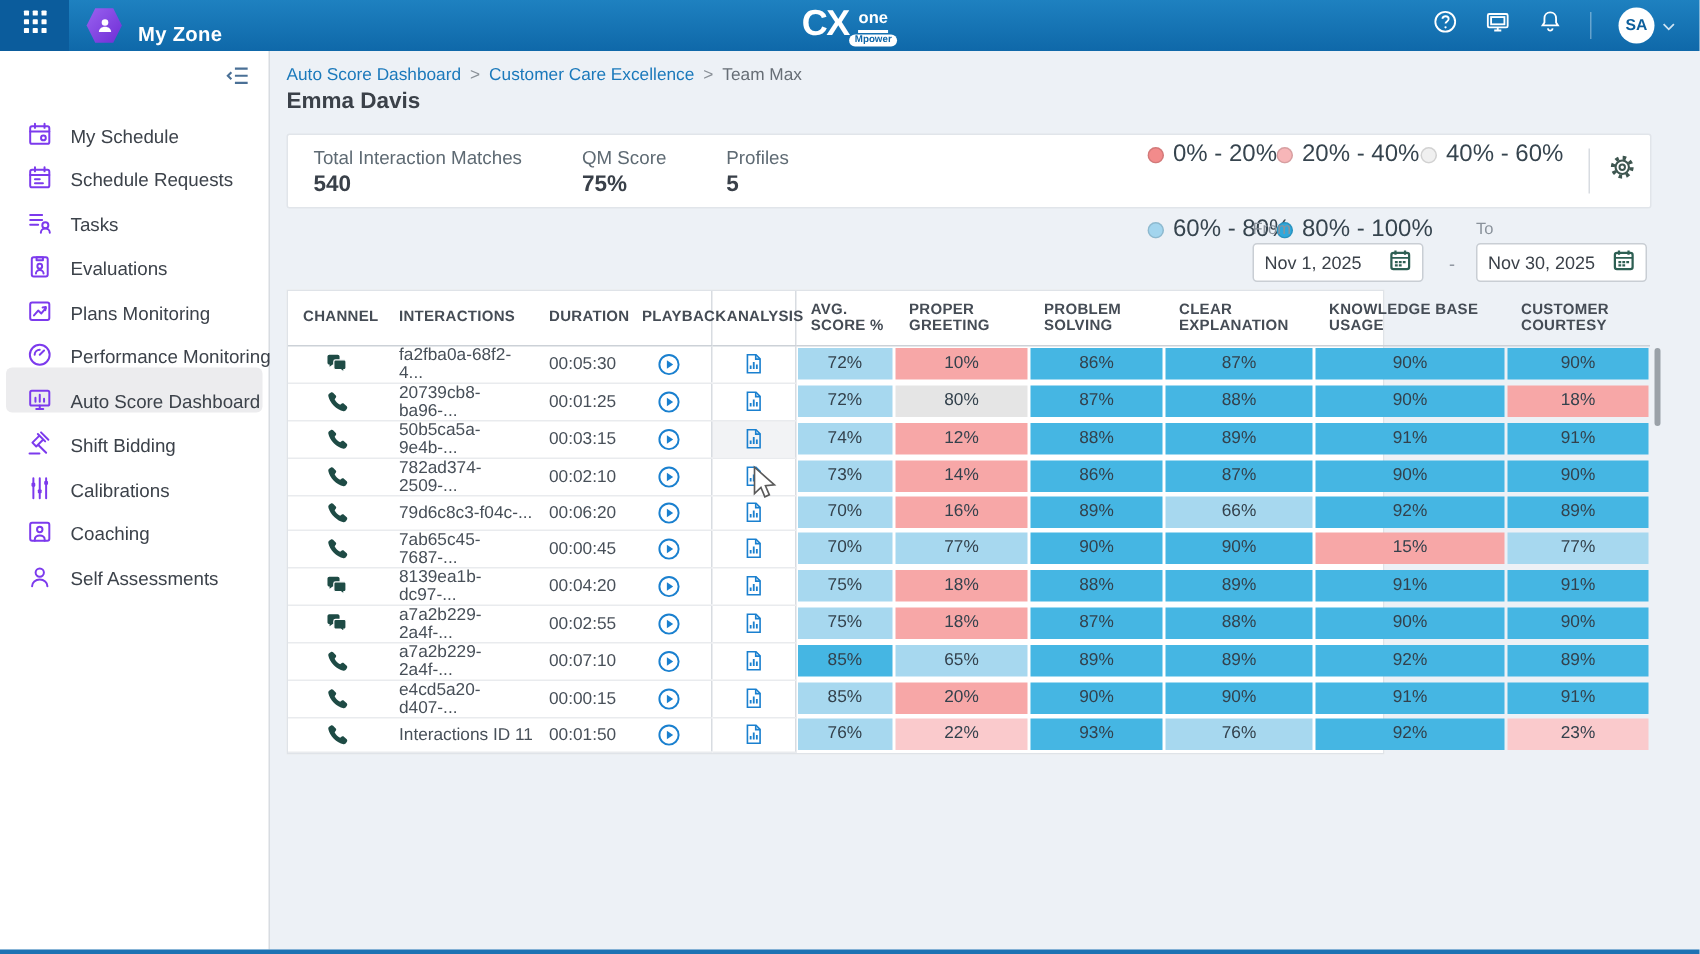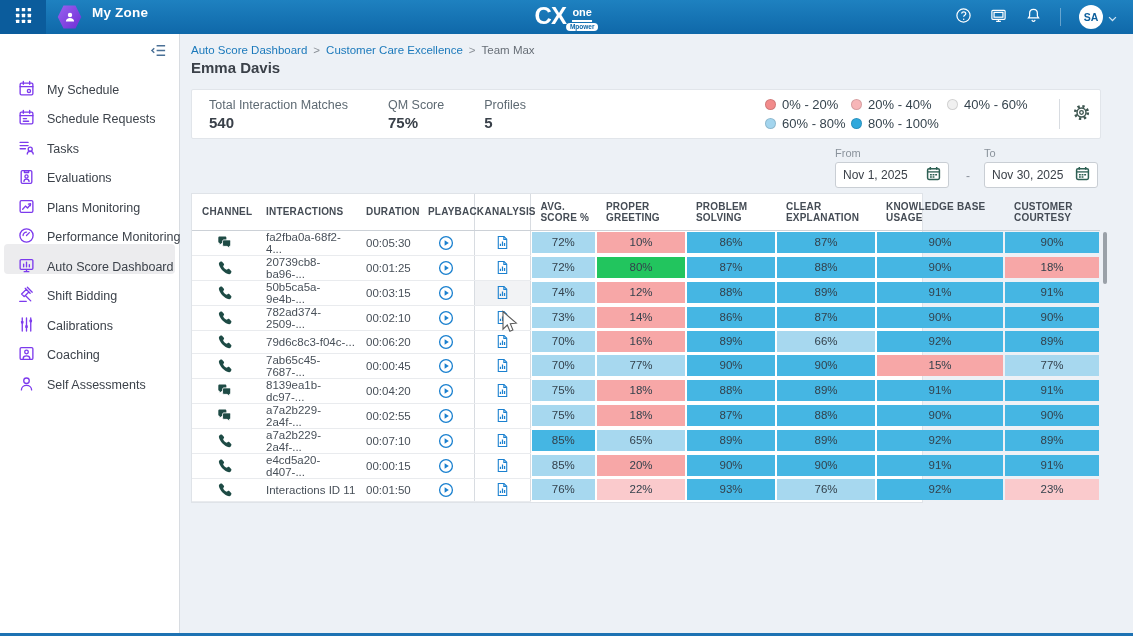--- a/index.html
+++ b/index.html
@@ -2,21 +2,21 @@
 <html><head>
 <meta charset="utf-8">
 <style>
   * { box-sizing: border-box; margin: 0; padding: 0; }
   html,body { width:1133px; height:636px; overflow:hidden; font-family:"Liberation Sans", sans-serif; background:#edf1f6; }
 
   
   .topbar { position:absolute; left:0; top:0; width:1133px; height:34px;
     background:linear-gradient(180deg,#1e81c0 0%,#0f68a9 100%); display:flex; align-items:center; z-index:5; }
   .grid-btn { width:46px; height:34px; background:#0b5c9c; display:flex; align-items:center; justify-content:center; cursor:pointer; }
-  .brand { display:flex; align-items:flex-start; margin-left:11px; }
+  .brand { display:flex; align-items:flex-end; margin-left:11px; }
   .hex { width:25px; height:25px; clip-path:polygon(26% 4%,74% 4%,97% 50%,74% 96%,26% 96%,3% 50%);
     background:linear-gradient(135deg,#9a63f0,#6d2bd4); display:flex; align-items:center; justify-content:center; }
   .appname { color:#fff; font-size:13.5px; font-weight:bold; margin-left:10px; letter-spacing:.2px; }
   .logo { position:absolute; left:50%; top:4px; transform:translateX(-50%); color:#fff; display:flex; align-items:flex-start; }
   .logo .cx { font-size:24px; font-weight:bold; letter-spacing:-1px; line-height:24px; }
   .one-wrap { display:flex; flex-direction:column; align-items:center; margin-top:2px; }
   .logo .one { font-size:11px; font-weight:bold; border-bottom:2px solid #fff; line-height:13px; padding-bottom:1px; }
   .logo .badge { margin-top:1px; background:#fff; color:#0f68a9; font-size:6.5px; font-weight:bold; border-radius:6px; padding:0 4px; line-height:8px; }
   .top-actions { margin-left:auto; display:flex; align-items:center; gap:18px; padding-right:16px; }
   .t-icon { display:flex; align-items:center; cursor:pointer; }
@@ -42,21 +42,21 @@
   .crumb.current { color:#676e76; }
   .crumb-sep { color:#8a9097; }
   .title { margin-top:3px; font-size:15px; font-weight:bold; color:#3b4149; }
 
   .card { margin-top:13px; width:910px; height:50px; background:#fff; border:1px solid #e1e5ea; border-radius:2px;
     display:flex; align-items:center; }
   .stats { display:flex; gap:40px; padding-left:17px; }
   .stat-label { font-size:12.5px; color:#5e6a73; }
   .stat-value { font-size:15px; font-weight:bold; color:#394049; margin-top:2px; }
   .legend { margin-left:auto; display:grid; grid-template-columns:86px 96px 92px; row-gap:4px; margin-right:8px; }
-  .leg-item { display:flex; align-items:center; font-size:13px; color:#36444e; white-space:nowrap; }
+  .leg-item { display:flex; align-items:center; font-size:16px; color:#36444e; white-space:nowrap;margin-top:28px; }
   .dot { width:11px; height:11px; border-radius:50%; margin-right:6px; border:1px solid rgba(0,0,0,.13); flex:none; }
   .vdiv { width:1px; height:30px; background:#d8dce1; margin:0 12px; }
   .gear { margin-right:9px; cursor:pointer; display:flex; align-items:center; }
 
   .filters { position:relative; margin-top:6px; width:910px; height:46px; }
   .f-group { position:absolute; top:2px; }
   .f-label { font-size:11px; color:#8a929b; margin-bottom:3px; }
   .date-input { width:114px; height:26px; background:#fff; border:1px solid #c9ced4; border-radius:3px;
     display:flex; align-items:center; justify-content:space-between; padding:0 7px; font-size:12px; color:#3b4149; cursor:pointer; }
   .f-dash { position:absolute; left:775px; top:24px; color:#8a929b; font-size:12px; }
@@ -443,21 +443,21 @@
                   <svg viewBox="0 0 16 16" width="15" height="15">
                     <path fill="none" stroke="#1a80cf" stroke-width="1.15" d="M3.5 1.6h6.1l2.9 2.9v9.9H3.5z"></path>
                     <path fill="none" stroke="#1a80cf" stroke-width="1.15" d="M9.4 1.6v3.1h3.1"></path>
                     <path stroke="#1a80cf" stroke-width="1.3" d="M5.8 11.7V9.2M8 11.7V6.8M10.2 11.7V8.5"></path>
                   </svg>
                 </span></td>
               <td class="score">
                 <div class="score-chip" style="background: rgb(167, 216, 239);">72%</div>
               </td>
               <td class="score">
-                <div class="score-chip" style="background: #22c55e;">80%</div>
+                <div class="score-chip" style="background: #e5e5e5;">80%</div>
               </td>
               <td class="score">
                 <div class="score-chip" style="background: rgb(69, 182, 227);">87%</div>
               </td>
               <td class="score">
                 <div class="score-chip" style="background: rgb(69, 182, 227);">88%</div>
               </td>
               <td class="score">
                 <div class="score-chip" style="background: rgb(69, 182, 227);">90%</div>
               </td>

